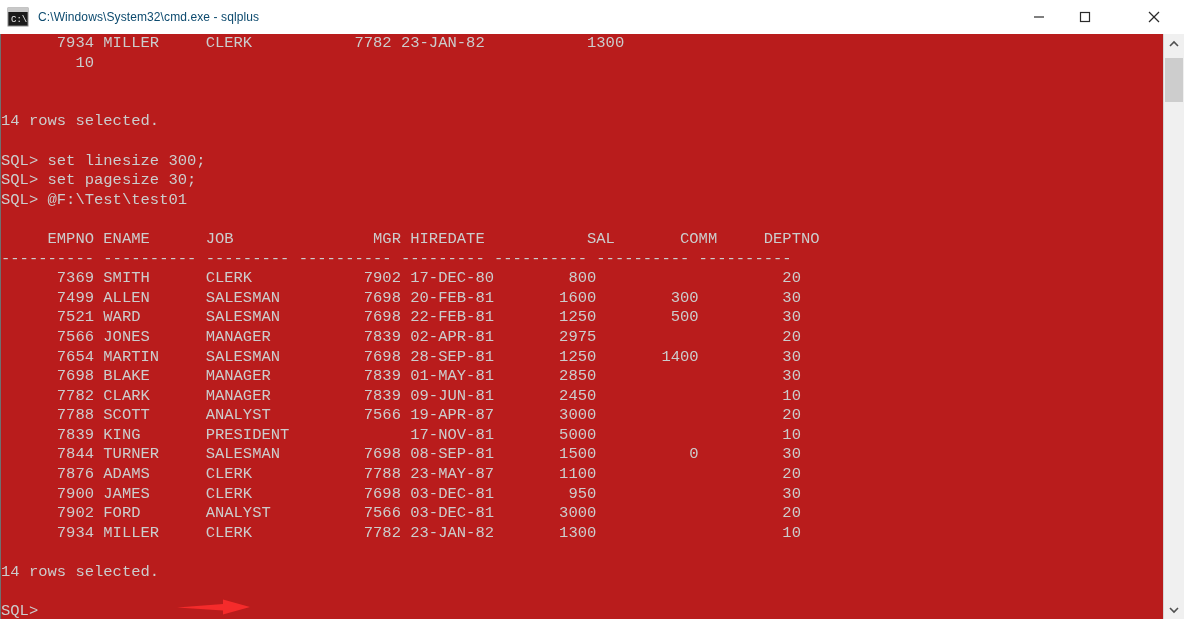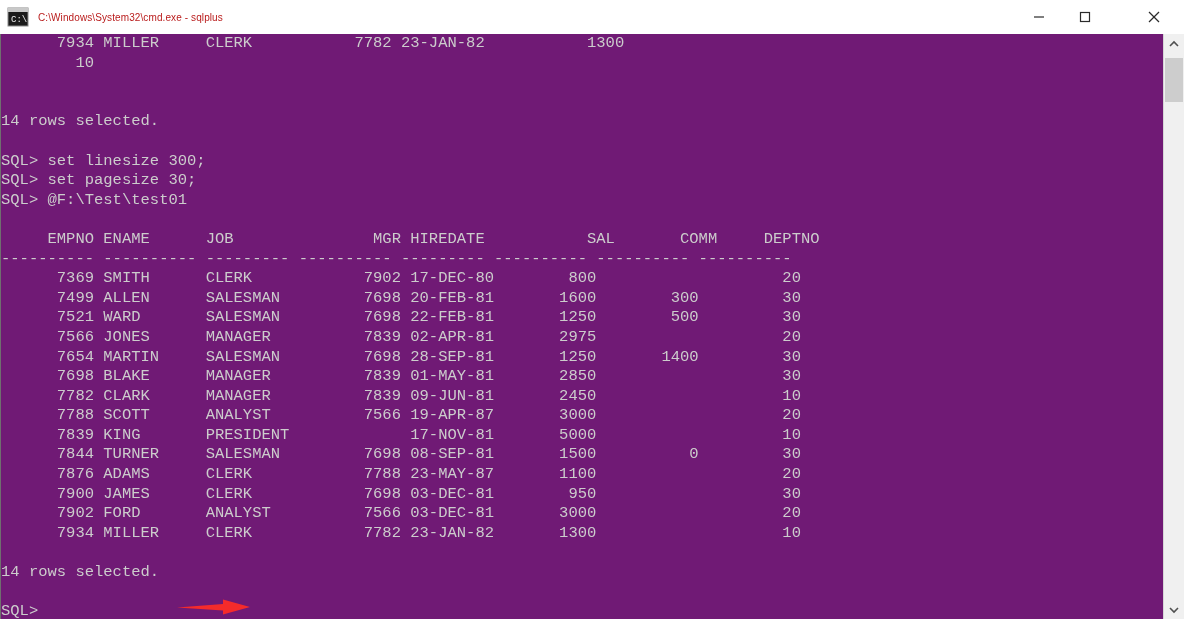--- a/index.html
+++ b/index.html
@@ -36,22 +36,22 @@
   #title-icon {
     width: 22px;
     height: 20px;
     margin-left: 7px;
     margin-right: 9px;
     flex: 0 0 auto;
     position: relative;
   }
   #title-text {
     font-family: "Liberation Sans", sans-serif;
-    font-size: 10px;
-    color: #b91c1c;
+    font-size: 12px;
+    color: #0c4a6e;
     white-space: nowrap;
     letter-spacing: 0.1px;
   }
   .winbtn {
     position: absolute;
     top: 0;
     width: 46px;
     height: 34px;
     display: flex;
     align-items: center;
@@ -61,21 +61,21 @@
   #btn-max { left: 1062px; }
   #btn-close { left: 1131px; }
 
   
   #console {
     position: absolute;
     left: 0;
     top: 34px;
     width: 1163px;
     height: 585px;
-    background: #701a75;
+    background: #b91c1c;
     border-left: 1px solid #6f6f6f;
     box-sizing: border-box;
     overflow: hidden;
   }
   #console-text {
     position: absolute;
     left: 0;
     top: 0;
     margin: 0;
     padding: 0;

